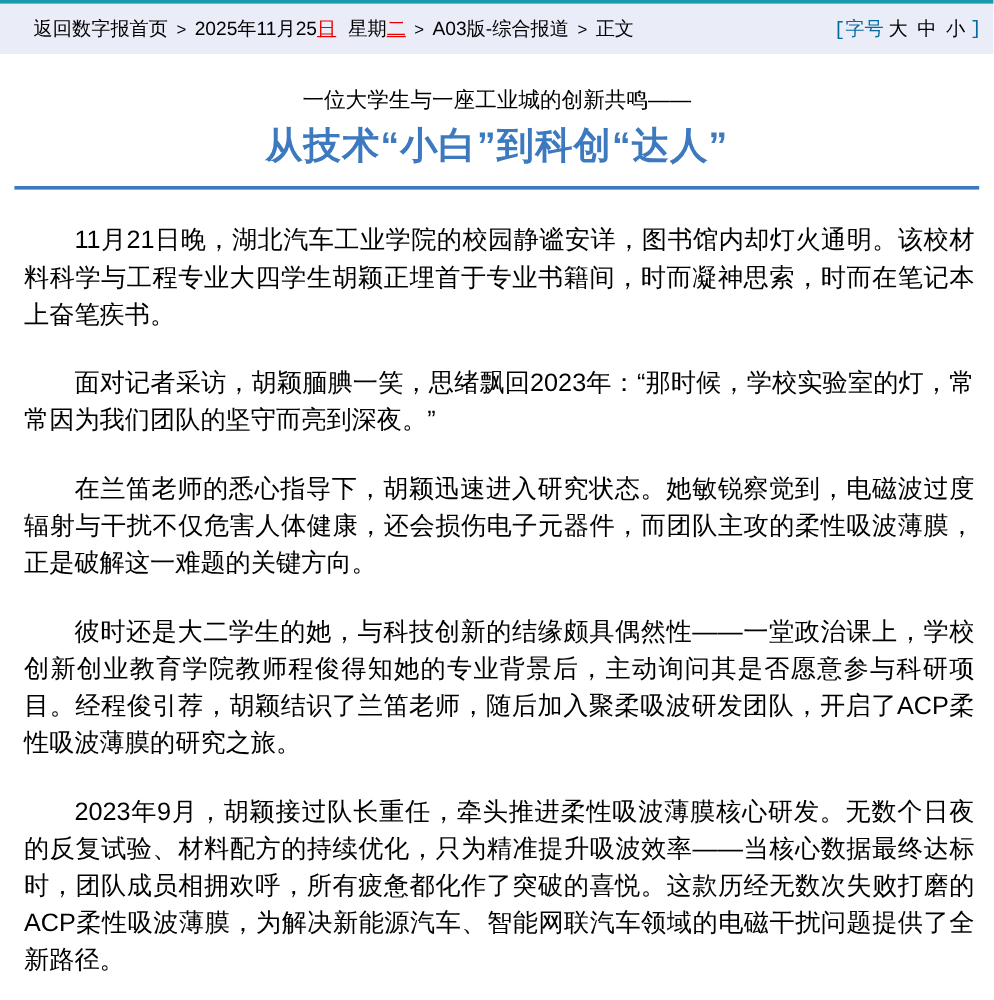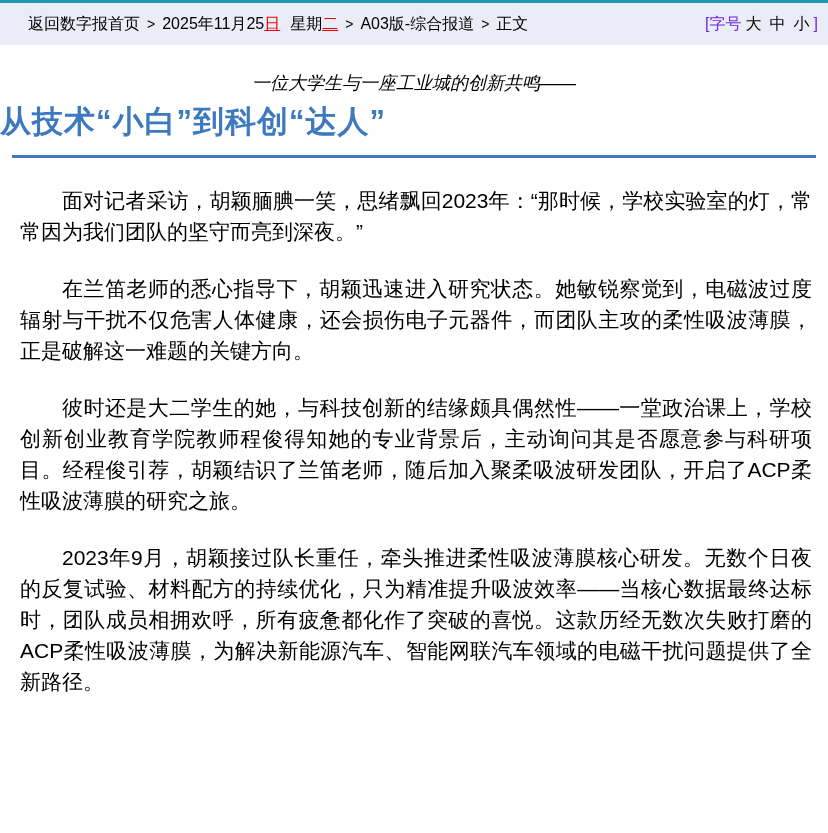--- a/index.html
+++ b/index.html
@@ -25,33 +25,32 @@
     font-size: 16px;
     white-space: nowrap;
   }
   .crumbs { display: flex; align-items: center; }
   .crumb-link { color: #000; text-decoration: none; cursor: pointer; }
   .sep { margin: 0 7px; font-size: 14px; color: #000; }
   .red-link { color: #e60000; text-decoration: underline; cursor: pointer; }
   .wk-gap { display: inline-block; width: 10px; }
   .fontsize { display: flex; align-items: center; }
   .fontsize .fs-opt { margin: 0 4px; color: #000; text-decoration: none; cursor: pointer; }
-  .fontsize .fs-bracket { color: #6d28d9; }
+  .fontsize .fs-bracket { color: #0369a1; font-family: Liberation Mono, monospace; }
 
   
   .subtitle {
     margin-top: 26px;
     text-align: center;
     font-size: 18px;
     color: #000;
-    font-style: italic;
   }
   .headline {
     margin-top: 6px;
-    text-align: left;
+    text-align: center;
     font-size: 31px;
     font-weight: bold;
     color: #3d79be;
     letter-spacing: 1px;
   }
   .rule {
     border: none;
     border-top: 3px solid #3d79be;
     margin: 12px 12px 0 12px;
   }
@@ -90,17 +89,18 @@
     <a class="fs-opt">小</a>
     <span class="fs-bracket">]</span>
   </div>
 </div>
 
 <div class="subtitle">一位大学生与一座工业城的创新共鸣——</div>
 <h1 class="headline" style="margin:6px 0 0 0;">从技术“小白”到科创“达人”</h1>
 <hr class="rule">
 
 <div class="article">
+  <p class="para">11月21日晚，湖北汽车工业学院的校园静谧安详，图书馆内却灯火通明。该校材料科学与工程专业大四学生胡颖正埋首于专业书籍间，时而凝神思索，时而在笔记本上奋笔疾书。</p>
   <p class="para">面对记者采访，胡颖腼腆一笑，思绪飘回2023年：“那时候，学校实验室的灯，常常因为我们团队的坚守而亮到深夜。”</p>
   <p class="para">在兰笛老师的悉心指导下，胡颖迅速进入研究状态。她敏锐察觉到，电磁波过度辐射与干扰不仅危害人体健康，还会损伤电子元器件，而团队主攻的柔性吸波薄膜，正是破解这一难题的关键方向。</p>
   <p class="para">彼时还是大二学生的她，与科技创新的结缘颇具偶然性——一堂政治课上，学校创新创业教育学院教师程俊得知她的专业背景后，主动询问其是否愿意参与科研项目。经程俊引荐，胡颖结识了兰笛老师，随后加入聚柔吸波研发团队，开启了ACP柔性吸波薄膜的研究之旅。</p>
   <p class="para">2023年9月，胡颖接过队长重任，牵头推进柔性吸波薄膜核心研发。无数个日夜的反复试验、材料配方的持续优化，只为精准提升吸波效率——当核心数据最终达标时，团队成员相拥欢呼，所有疲惫都化作了突破的喜悦。这款历经无数次失败打磨的 ACP柔性吸波薄膜，为解决新能源汽车、智能网联汽车领域的电磁干扰问题提供了全新路径。</p>
 </div>
 
 </body></html>

